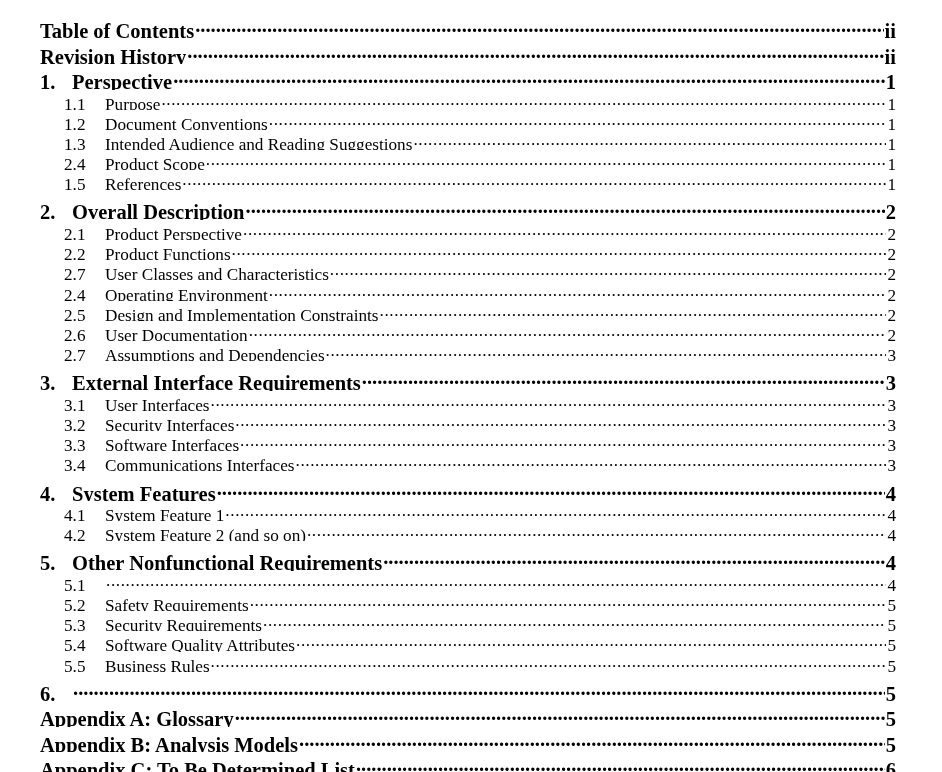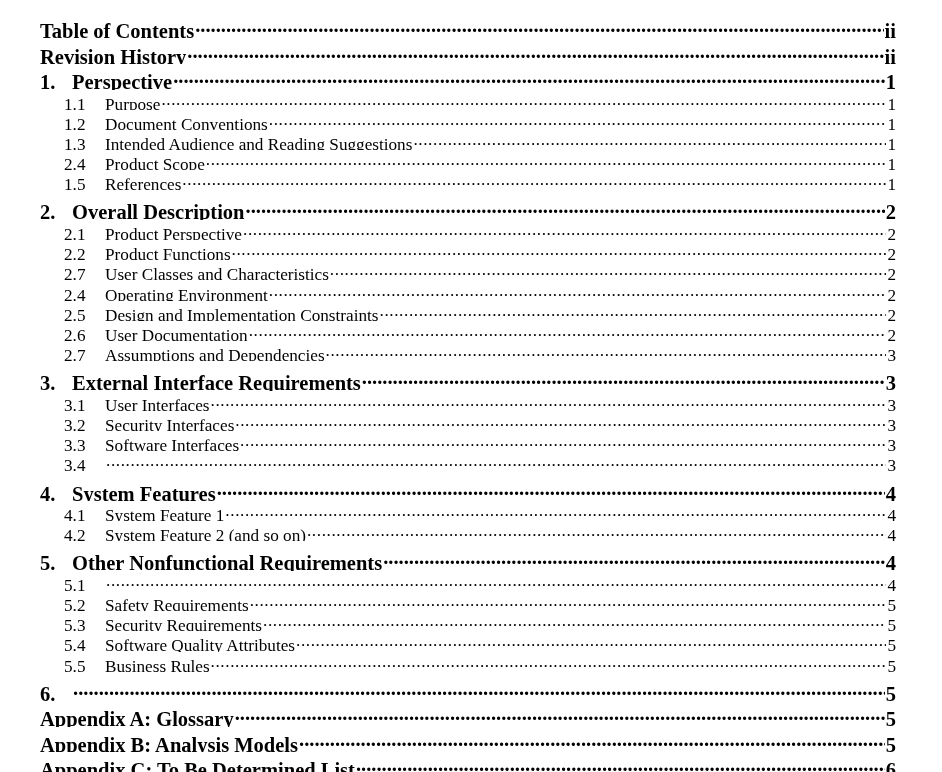--- a/index.html
+++ b/index.html
@@ -136,20 +136,21 @@
     <span class="page">3</span>
   </div>
   <div class="row s">
     <span class="num-s">3.3</span>
     <span>Software Interfaces</span>
     <span class="lead"></span>
     <span class="page">3</span>
   </div>
   <div class="row s">
     <span class="num-s">3.4</span>
+    <span>Communications Interfaces</span>
     <span class="lead"></span>
     <span class="page">3</span>
   </div>
   <div class="row h after-s">
     <span class="num-h">4.</span>
     <span>System Features</span>
     <span class="lead"></span>
     <span class="page">4</span>
   </div>
   <div class="row s">

